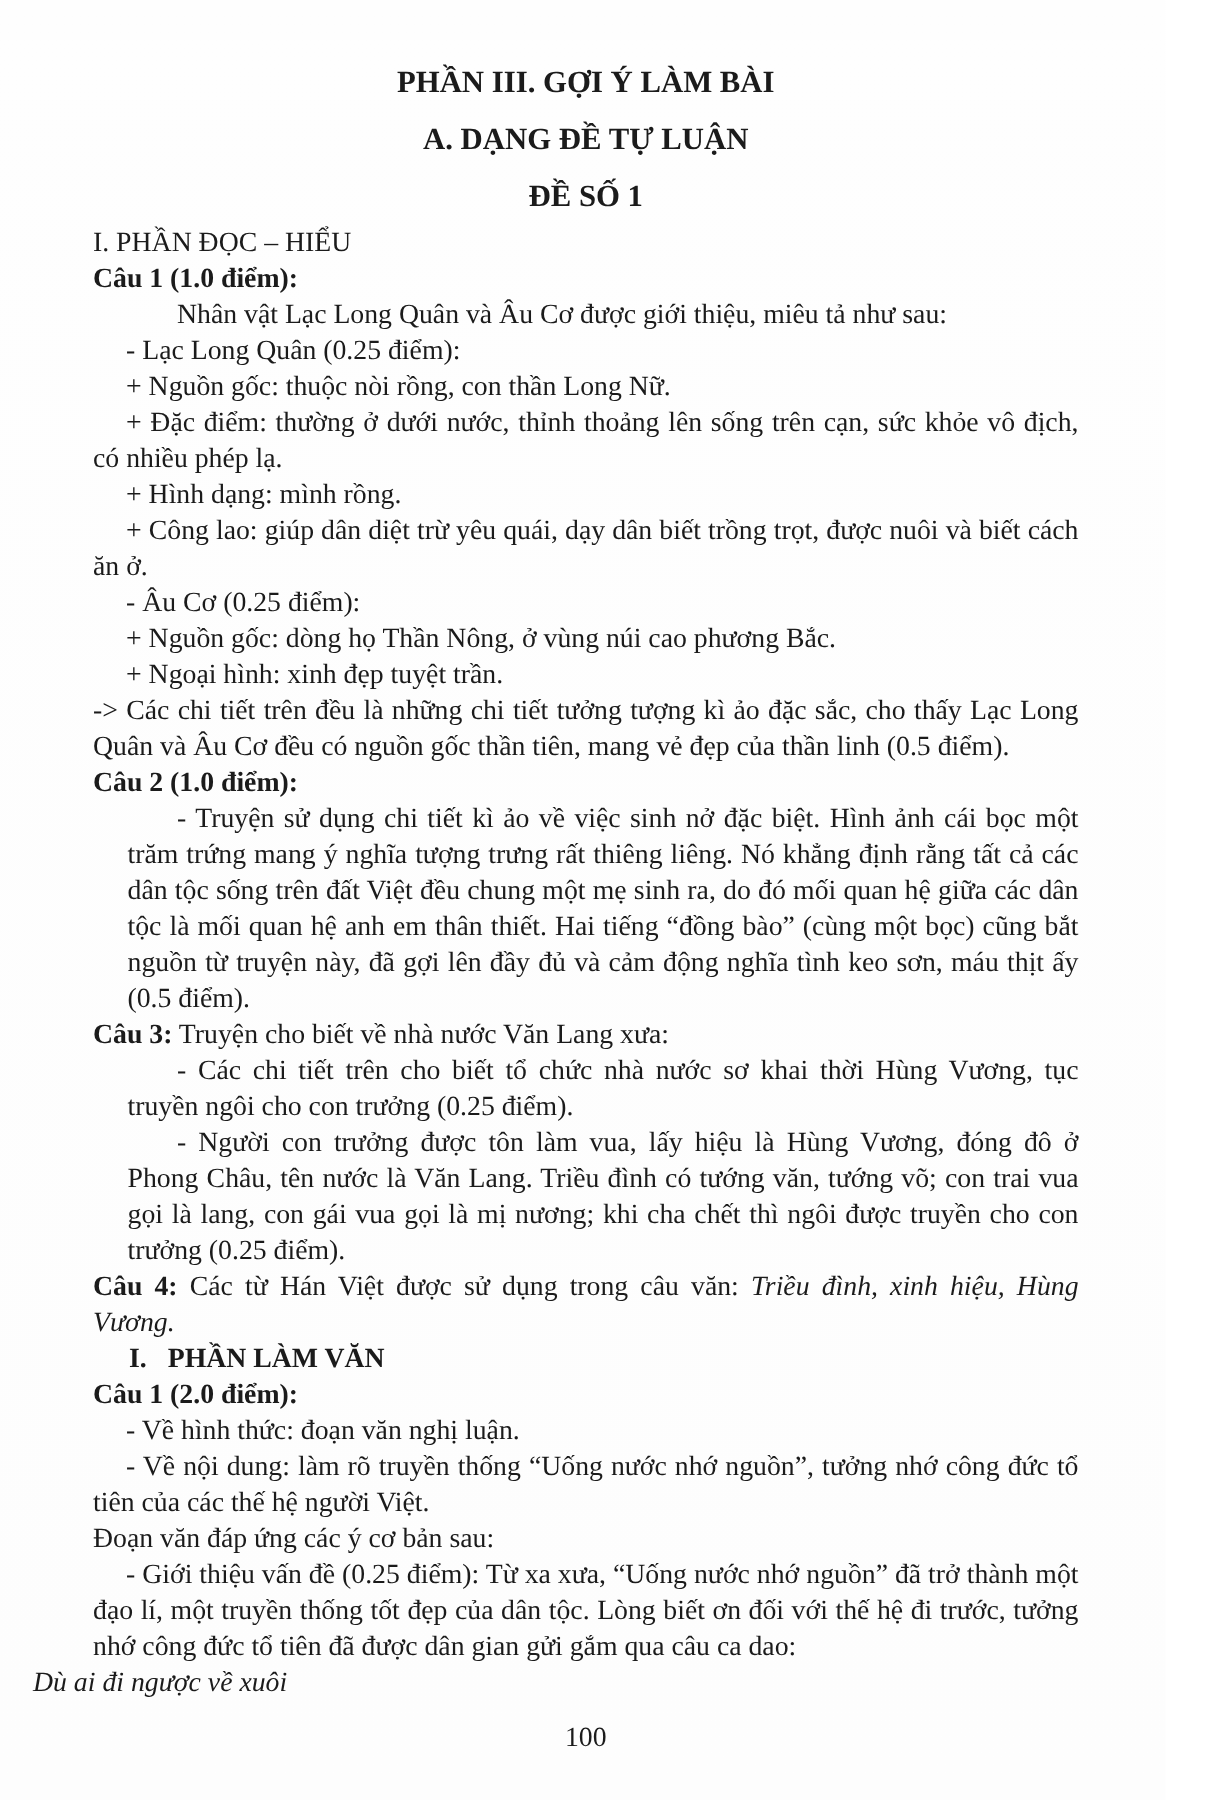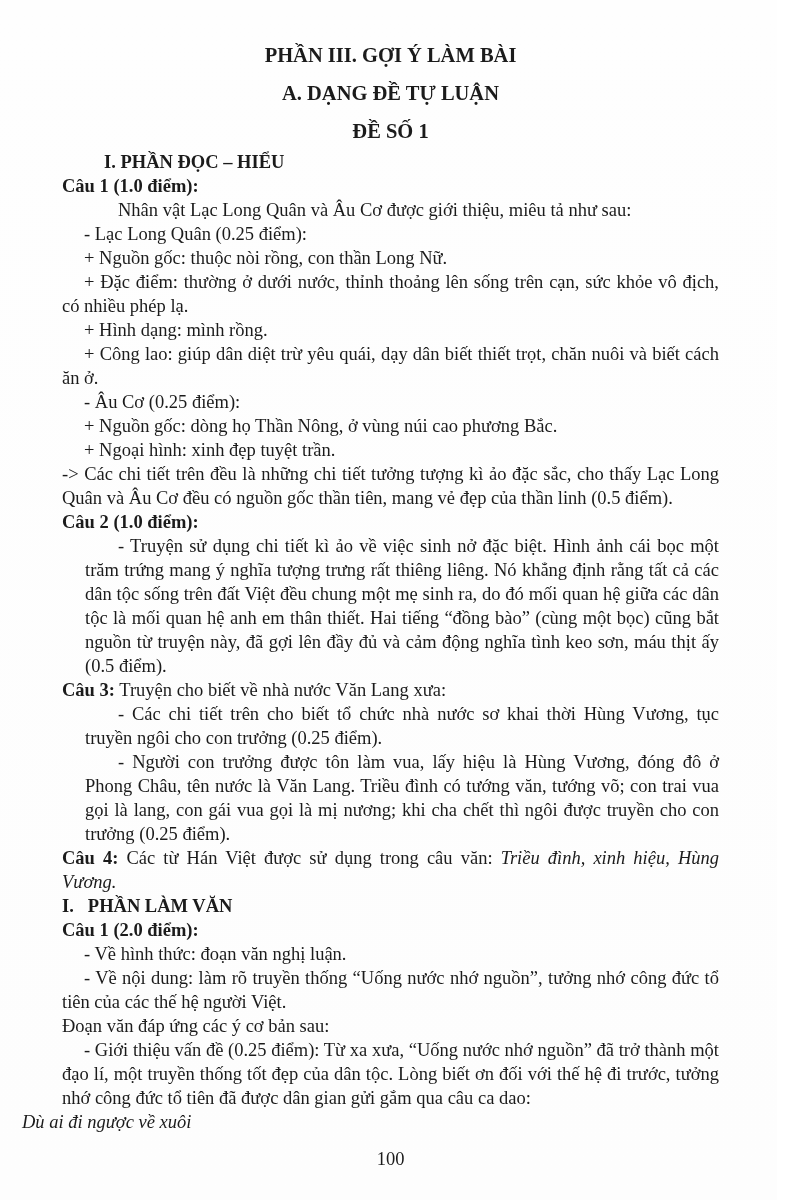--- a/index.html
+++ b/index.html
@@ -20,28 +20,28 @@
     overflow: hidden;
   }
   p, h1, h2, h3 { margin: 0; padding: 0; font-size: inherit; }
   .title {
     text-align: center;
     font-weight: bold;
     font-size: 20.5px;
     line-height: 38px;
   }
   .heading { font-weight: bold; text-align: left; }
-  .section-heading { font-weight: bold; margin-left: 42px; }
+  .section-heading { font-weight: normal; }
   .para { text-align: justify; }
   .indent { text-indent: 33px; margin-left: 23px; }
   .li { text-indent: 22px; }
   .flush { text-indent: 0; }
   .label { font-weight: bold; }
   .italic { font-style: italic; }
-  .writing-heading { font-weight: bold; }
+  .writing-heading { font-weight: bold; margin-left: 24px; }
   .writing-heading .numeral { margin-right: 14px; }
   .verse {
     text-align: left;
     font-style: italic;
     text-indent: -40px; 
   }
   .page-number {
     text-align: center;
     margin-top: 13px;
   }
@@ -56,21 +56,21 @@
   <h3 class="title">ĐỀ SỐ 1</h3>
 
   <p class="section-heading">I. PHẦN ĐỌC – HIỂU</p>
 
   <p class="heading">Câu 1 (1.0 điểm):</p>
   <p class="para indent">Nhân vật Lạc Long Quân và Âu Cơ được giới thiệu, miêu tả như sau:</p>
   <p class="para li">- Lạc Long Quân (0.25 điểm):</p>
   <p class="para li">+ Nguồn gốc: thuộc nòi rồng, con thần Long Nữ.</p>
   <p class="para li">+ Đặc điểm: thường ở dưới nước, thỉnh thoảng lên sống trên cạn, sức khỏe vô địch, có nhiều phép lạ.</p>
   <p class="para li">+ Hình dạng: mình rồng.</p>
-  <p class="para li">+ Công lao: giúp dân diệt trừ yêu quái, dạy dân biết thiết trọt, chăn nuôi và biết cách ăn ở.</p>
+  <p class="para li">+ Công lao: giúp dân diệt trừ yêu quái, dạy dân biết trồng trọt, được nuôi và biết cách ăn ở.</p>
   <p class="para li">- Âu Cơ (0.25 điểm):</p>
   <p class="para li">+ Nguồn gốc: dòng họ Thần Nông, ở vùng núi cao phương Bắc.</p>
   <p class="para li">+ Ngoại hình: xinh đẹp tuyệt trần.</p>
   <p class="para flush">-&gt; Các chi tiết trên đều là những chi tiết tưởng tượng kì ảo đặc sắc, cho thấy Lạc Long Quân và Âu Cơ đều có nguồn gốc thần tiên, mang vẻ đẹp của thần linh (0.5 điểm).</p>
 
   <p class="heading">Câu 2 (1.0 điểm):</p>
   <p class="para indent">- Truyện sử dụng chi tiết kì ảo về việc sinh nở đặc biệt. Hình ảnh cái bọc một trăm trứng mang ý nghĩa tượng trưng rất thiêng liêng. Nó khẳng định rằng tất cả các dân tộc sống trên đất Việt đều chung một mẹ sinh ra, do đó mối quan hệ giữa các dân tộc là mối quan hệ anh em thân thiết. Hai tiếng “đồng bào” (cùng một bọc) cũng bắt nguồn từ truyện này, đã gợi lên đầy đủ và cảm động nghĩa tình keo sơn, máu thịt ấy (0.5 điểm).</p>
 
   <p class="para flush"><span class="label">Câu 3:</span><span> Truyện cho biết về nhà nước Văn Lang xưa:</span></p>
   <p class="para indent">- Các chi tiết trên cho biết tổ chức nhà nước sơ khai thời Hùng Vương, tục truyền ngôi cho con trưởng (0.25 điểm).</p>

